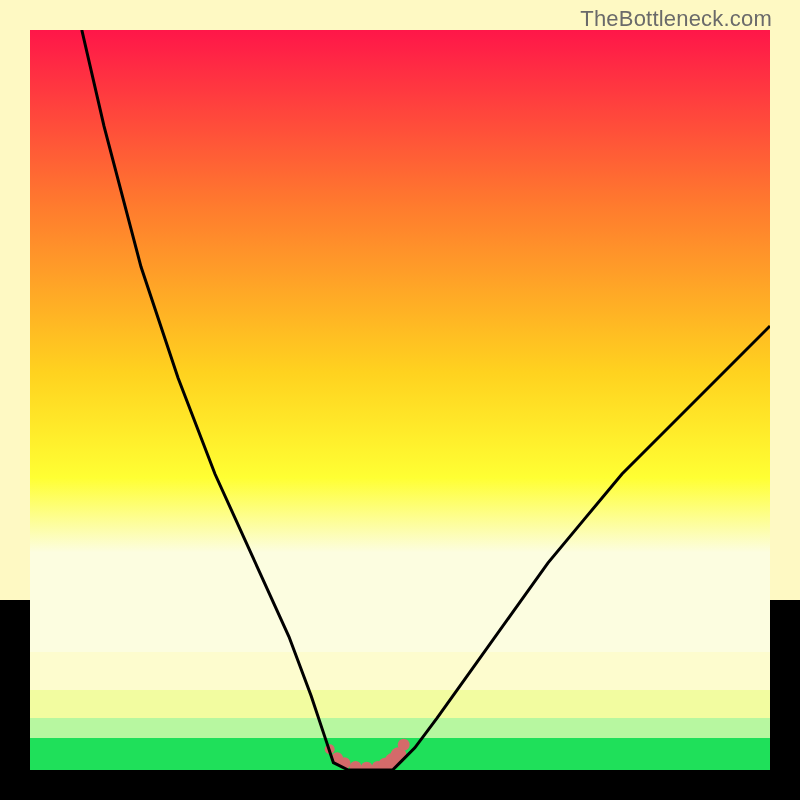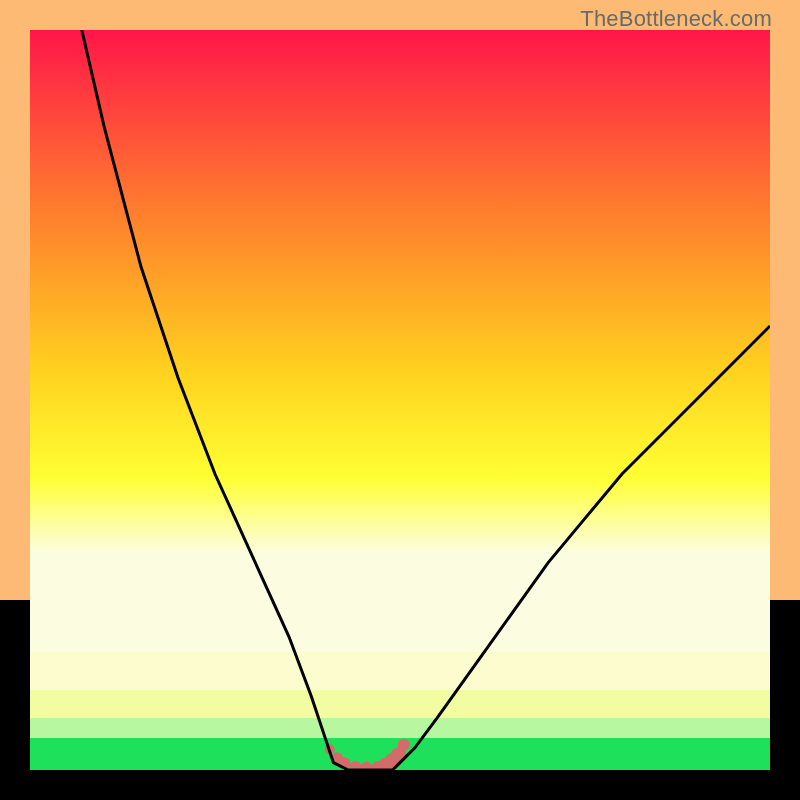--- a/index.html
+++ b/index.html
@@ -8,21 +8,21 @@
     width: 800px;
     height: 800px;
     overflow: hidden;
     background: #000;
     font-family: Arial, Helvetica, sans-serif;
   }
   .frame {
     position: relative;
     width: 800px;
     height: 600px;
-    background: #fdba74;
+    background: #fef9c3;
   }
   .plot-area {
     position: absolute;
     left: 30px;
     top: 30px;
     width: 740px;
     height: 740px;
     overflow: hidden;
   }
   .gradient-bg {

